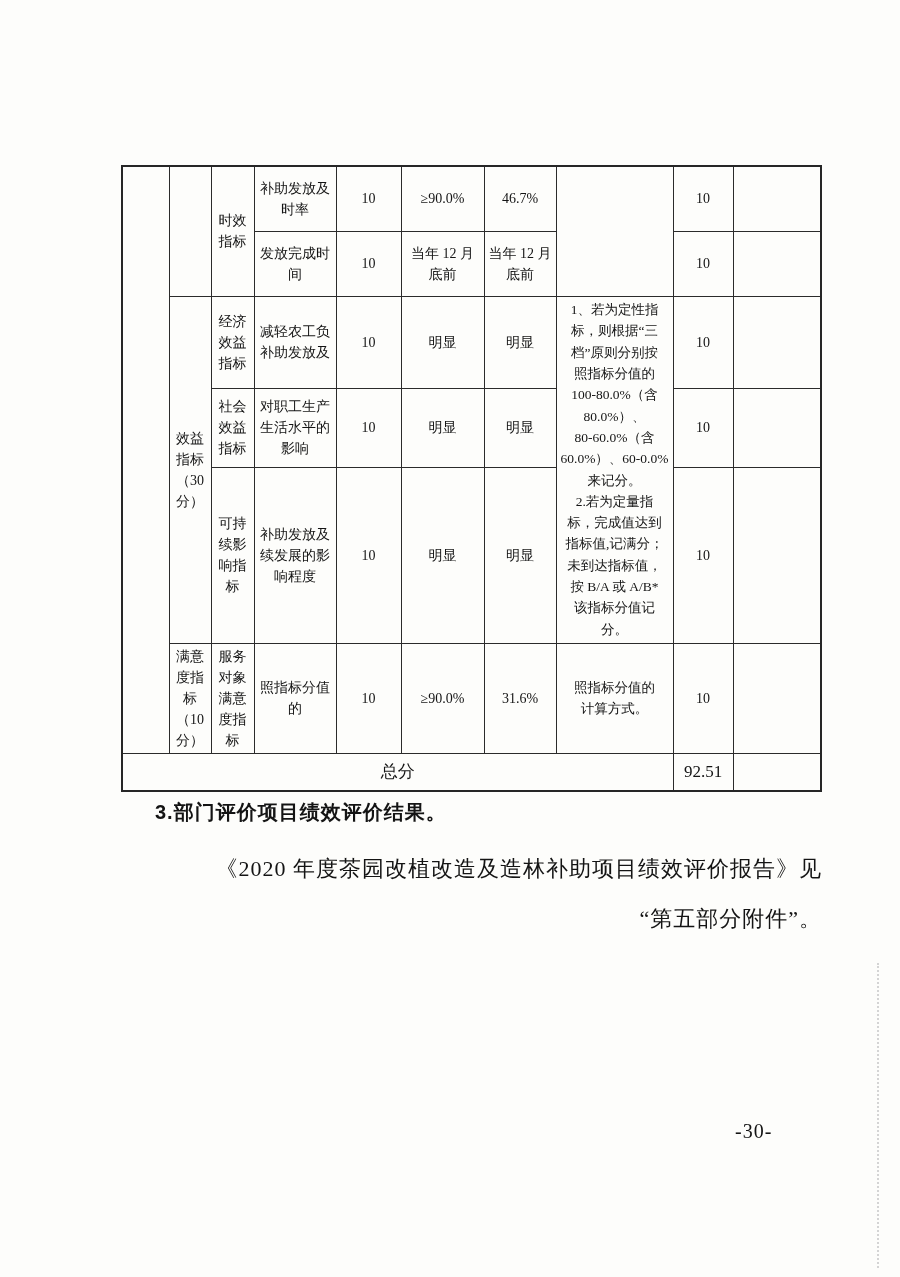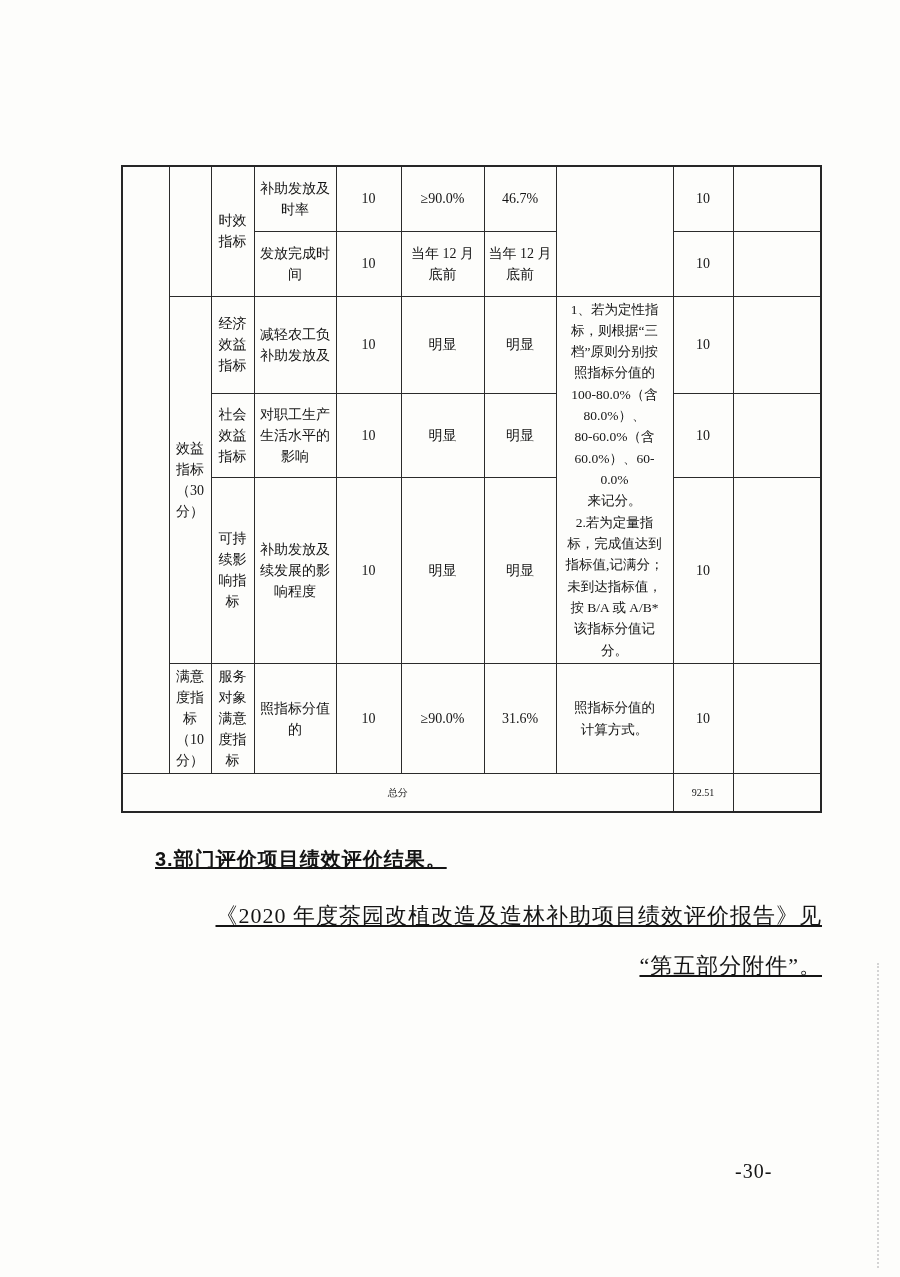--- a/index.html
+++ b/index.html
@@ -13,34 +13,34 @@
     border-collapse:collapse;table-layout:fixed;
     border:2px solid #262626;
   }
   .score-table td{
     border:1.5px solid #2b2b2b;
     text-align:center;vertical-align:middle;
     font-size:14px;line-height:1.5;
     white-space:pre-line;
     padding:1px 2px;overflow:hidden;
   }
-  td.cell-rule{font-size:13.5px;line-height:1.58;padding:2px 9px;}
-  tr.row-total td{font-size:10px;}
-  .content{position:absolute;left:122px;top:845px;width:700px;text-decoration:underline;}
+  td.cell-rule{font-size:13.5px;line-height:1.58;padding:2px 1px;}
+  tr.row-total td{font-size:17px;}
+  .content{position:absolute;left:122px;top:798px;width:700px;}
   .heading{
     font-family:"Liberation Sans","DejaVu Sans",sans-serif;
     font-weight:bold;font-size:20px;line-height:28px;padding-left:33px;
     letter-spacing:1px;
   }
   .paragraph{
     margin-top:18px;font-size:22px;line-height:50px;
     text-indent:33px;white-space:pre-line;letter-spacing:1px;text-align:right;
   }
   .page-number{
-    position:absolute;left:735px;top:1120px;font-size:20px;letter-spacing:1px;margin-top:40px;
+    position:absolute;left:735px;top:1120px;font-size:20px;letter-spacing:1px;
   }
   .scan-artifact{
     position:absolute;left:877px;top:963px;height:305px;width:0;
     border-left:2px dotted #c4c4c4;opacity:.7;
   }
 </style>
 </head>
 <body>
 
 <div class="page">

